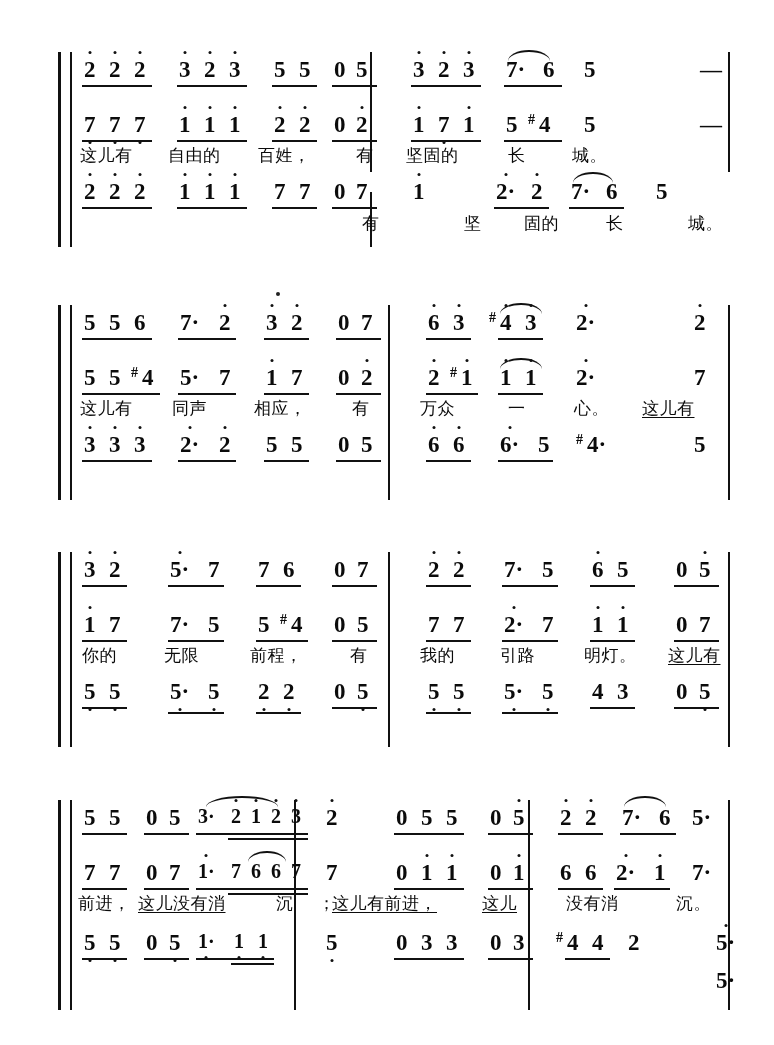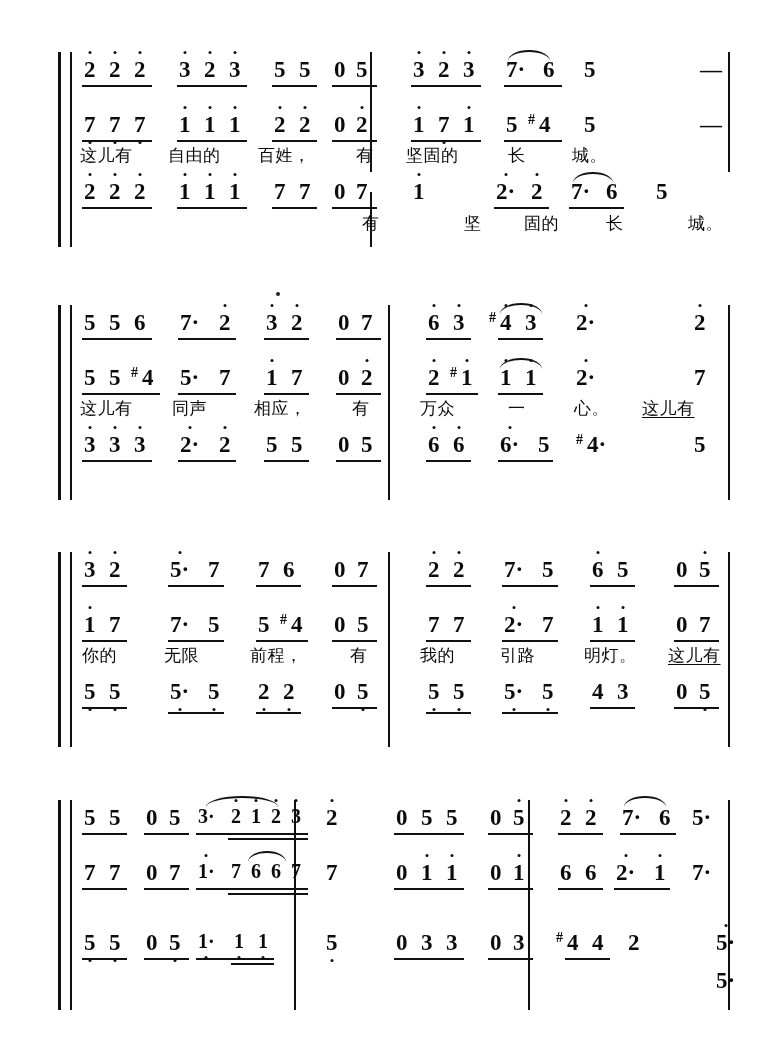--- a/index.html
+++ b/index.html
@@ -527,20 +527,30 @@
       <span class="n" style="left:484px;">6</span>
       <span class="n" style="left:509px;">6</span>
       <div class="beam" style="left:482px;top:33px;width:45px;"></div>
       <span class="n up" style="left:540px;">2·</span>
       <span class="n up" style="left:578px;">1</span>
       <div class="beam" style="left:538px;top:33px;width:56px;"></div>
       <span class="n" style="left:616px;">7·</span>
       <div class="beam" style="left:480px;top:33px;width:0;"></div>
     </div>
 
+    <div class="lyric" style="top:92px;">
+      <span class="ly" style="left:2px;">前进，</span>
+      <span class="ly u" style="left:62px;">这儿没有消</span>
+      <span class="ly" style="left:200px;">沉</span>
+      <span class="ly" style="left:242px;">；</span>
+      <span class="ly u" style="left:256px;">这儿有前进，</span>
+      <span class="ly u" style="left:406px;">这儿</span>
+      <span class="ly" style="left:490px;">没有消</span>
+      <span class="ly" style="left:600px;">沉。</span>
+    </div>
 
     <div class="row" style="top:125px;">
       <span class="n dn" style="left:8px;">5</span>
       <span class="n dn" style="left:33px;">5</span>
       <div class="beam" style="left:6px;top:33px;width:45px;"></div>
       <span class="n" style="left:70px;">0</span>
       <span class="n dn" style="left:93px;">5</span>
       <div class="beam" style="left:68px;top:33px;width:45px;"></div>
       <span class="n small dn" style="left:122px;">1·</span>
       <span class="n small dn" style="left:158px;">1</span>

